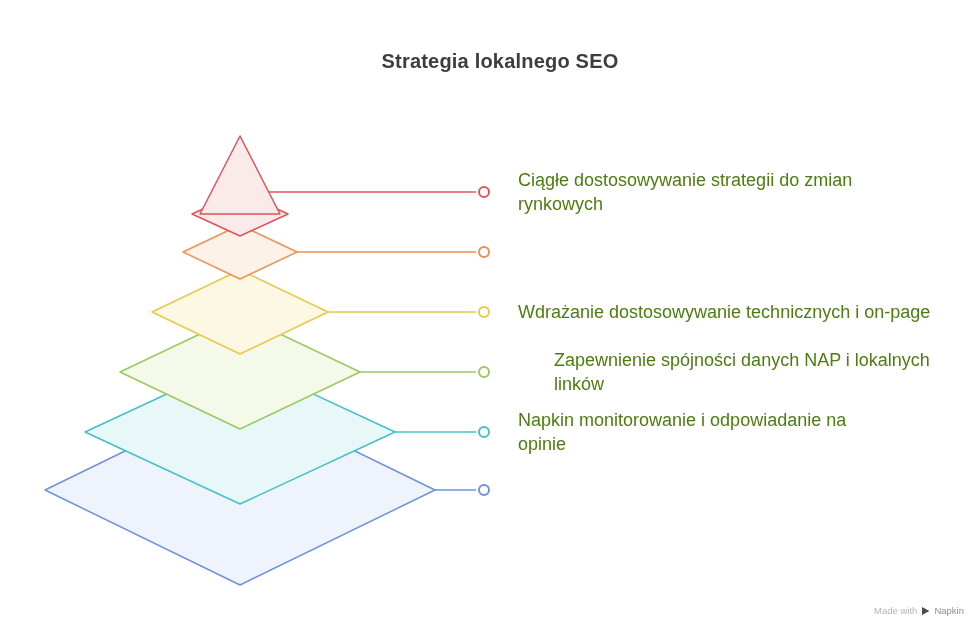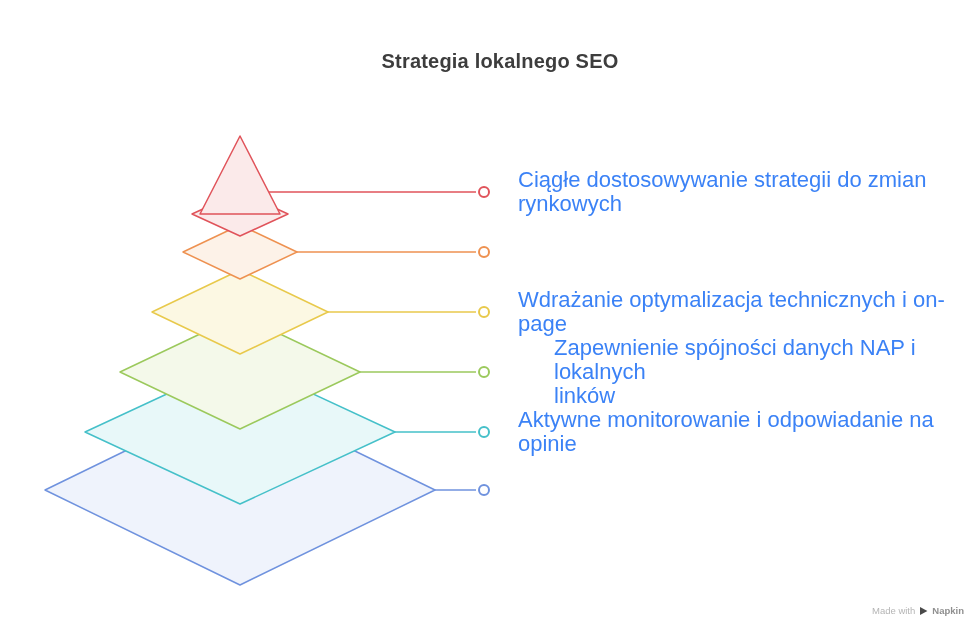--- a/index.html
+++ b/index.html
@@ -3,24 +3,24 @@
 <meta charset="utf-8">
 <style>
   html,body{margin:0;padding:0;background:#ffffff;}
   body{font-family:"Liberation Sans", sans-serif;}
   .canvas{position:relative;width:972px;height:636px;background:#ffffff;overflow:hidden;padding-left:28px;}
   .title{position:absolute;top:50px;left:0;width:100%;text-align:center;margin:0;
          font-size:20px;font-weight:700;color:#3d3d3d;letter-spacing:.2px;}
   svg.pyramid{position:absolute;left:0;top:0;}
   .labels{position:absolute;left:0;top:0;width:100%;height:100%;}
   .lvl-label{position:absolute;left:518px;width:450px;transform:translateY(-50%);
-             font-size:22px;line-height:24px;color:#3b82f6;white-space:pre-line;}
+             font-size:18px;line-height:24px;color:#4d7c0f;white-space:pre-line;}
   .footer{position:absolute;right:36px;bottom:20px;display:flex;align-items:center;gap:4px;
           font-size:9.5px;color:#b5b5b5;}
-  .footer .brand{color:#8f8f8f;font-weight:700;}
+  .footer .brand{color:#8f8f8f;font-weight:400;}
 </style>
 </head>
 <body>
 
 <div class="canvas">
 
   <h1 class="title">Strategia lokalnego SEO</h1>
 
   <svg class="pyramid" width="972" height="636" viewBox="0 0 972 636">
       <path d="M 240 395 L 435 490 L 240 585 L 45 490 Z" fill="#eff3fc" stroke="#6f92de" stroke-width="1.5" stroke-linejoin="round"></path>
@@ -40,24 +40,24 @@
       <circle cx="484" cy="372" r="5" fill="#ffffff" stroke="#9bc95c" stroke-width="2"></circle>
       <line x1="395" y1="432" x2="476" y2="432" stroke="#45c0c9" stroke-width="1.5"></line>
       <circle cx="484" cy="432" r="5" fill="#ffffff" stroke="#45c0c9" stroke-width="2"></circle>
       <line x1="435" y1="490" x2="476" y2="490" stroke="#6f92de" stroke-width="1.5"></line>
       <circle cx="484" cy="490" r="5" fill="#ffffff" stroke="#6f92de" stroke-width="2"></circle>
     </svg>
 
   <div class="labels">
       <div class="lvl-label" style="top: 192px;">Ciągłe dostosowywanie strategii do zmian
 rynkowych</div>
-      <div class="lvl-label" style="top: 312px;">Wdrażanie optymalizacja technicznych i on-page</div>
+      <div class="lvl-label" style="top: 312px;">Wdrażanie dostosowywanie technicznych i on-page</div>
       <div class="lvl-label" style="top: 372px; margin-left: 36px;">Zapewnienie spójności danych NAP i lokalnych
 linków</div>
-      <div class="lvl-label" style="top: 432px;">Aktywne monitorowanie i odpowiadanie na
+      <div class="lvl-label" style="top: 432px;">Napkin monitorowanie i odpowiadanie na
 opinie</div>
     </div>
 
   <div class="footer">
     <span>Made with</span>
     <svg width="9" height="10" viewBox="0 0 9 10">
       <path d="M1 1 L8.4 5 L1 9 Z" fill="#4a4a4a"></path>
     </svg>
     <span class="brand">Napkin</span>
   </div>

